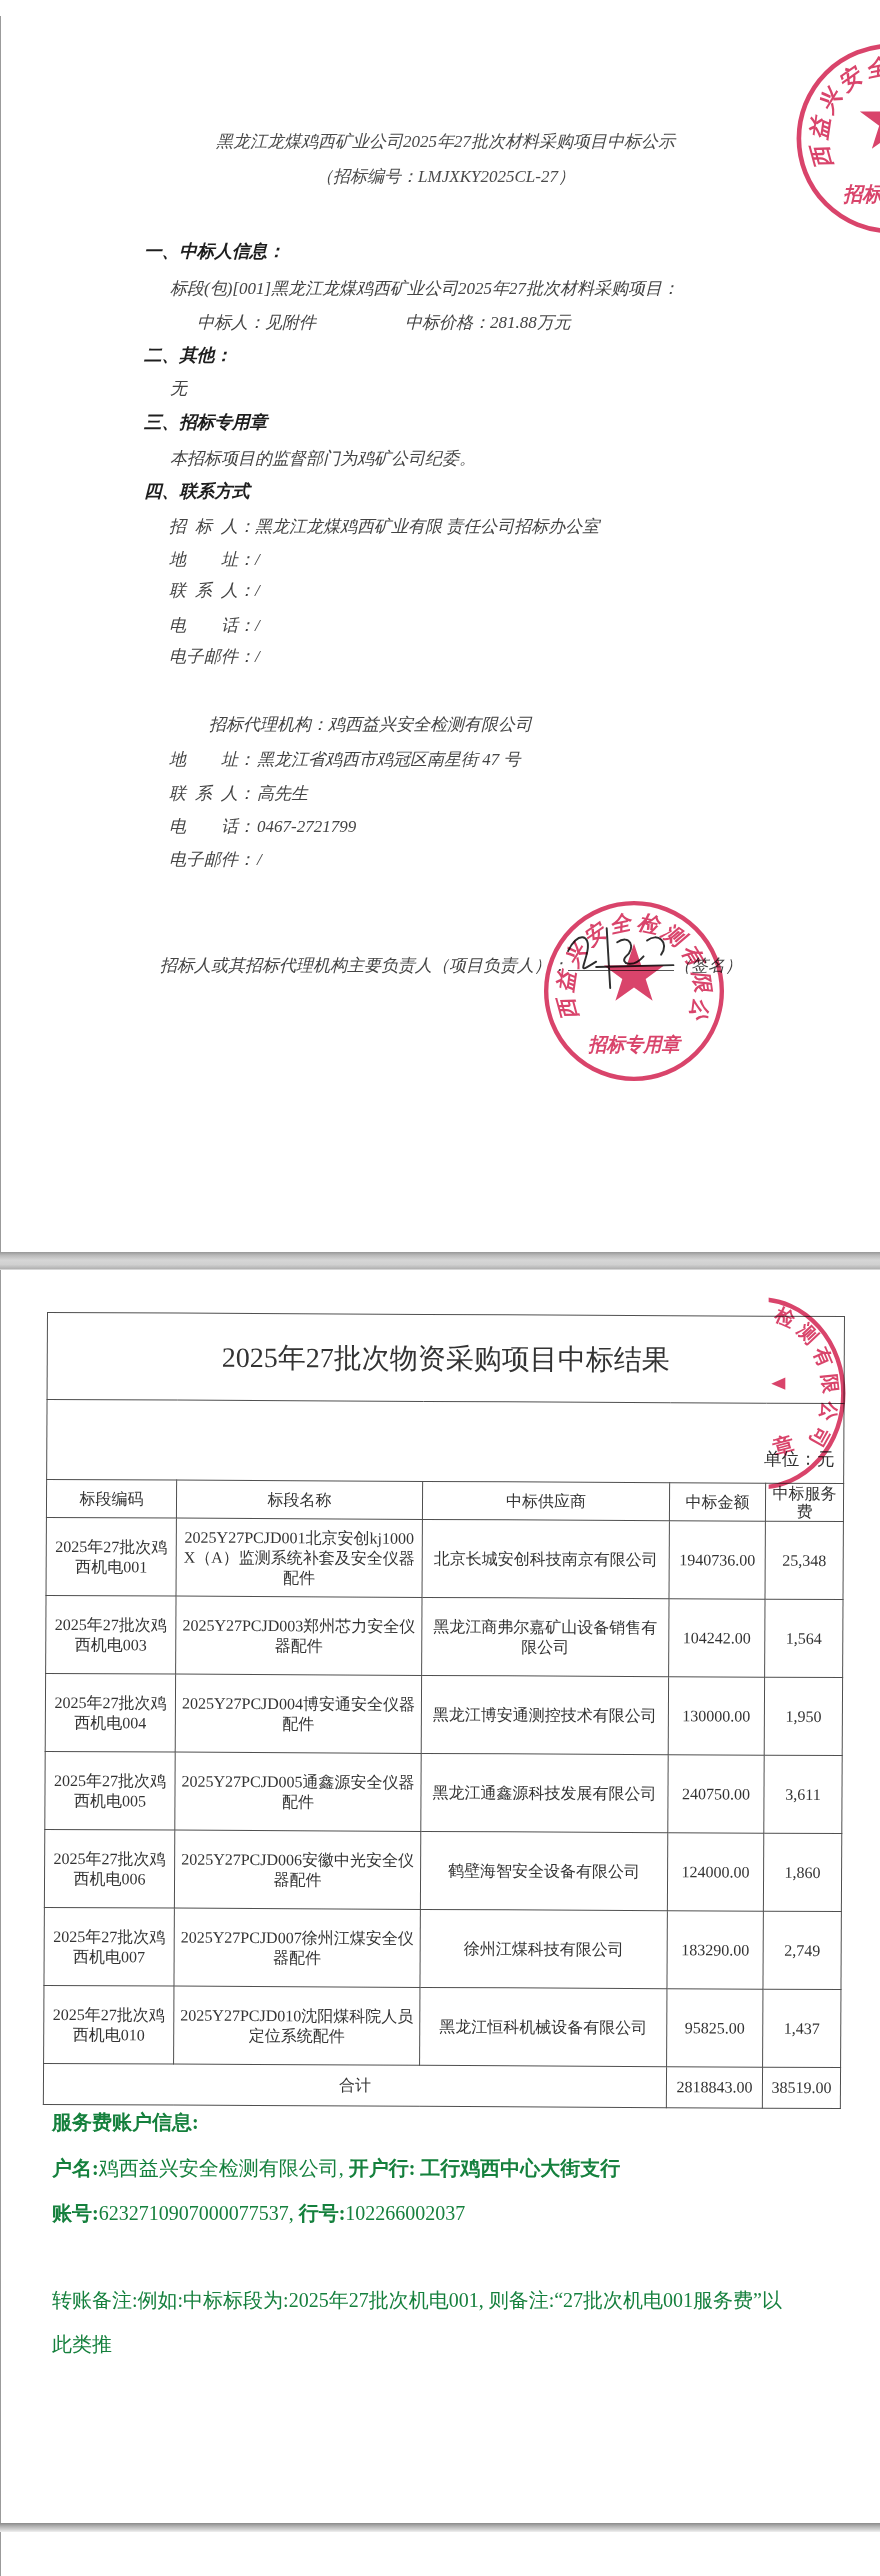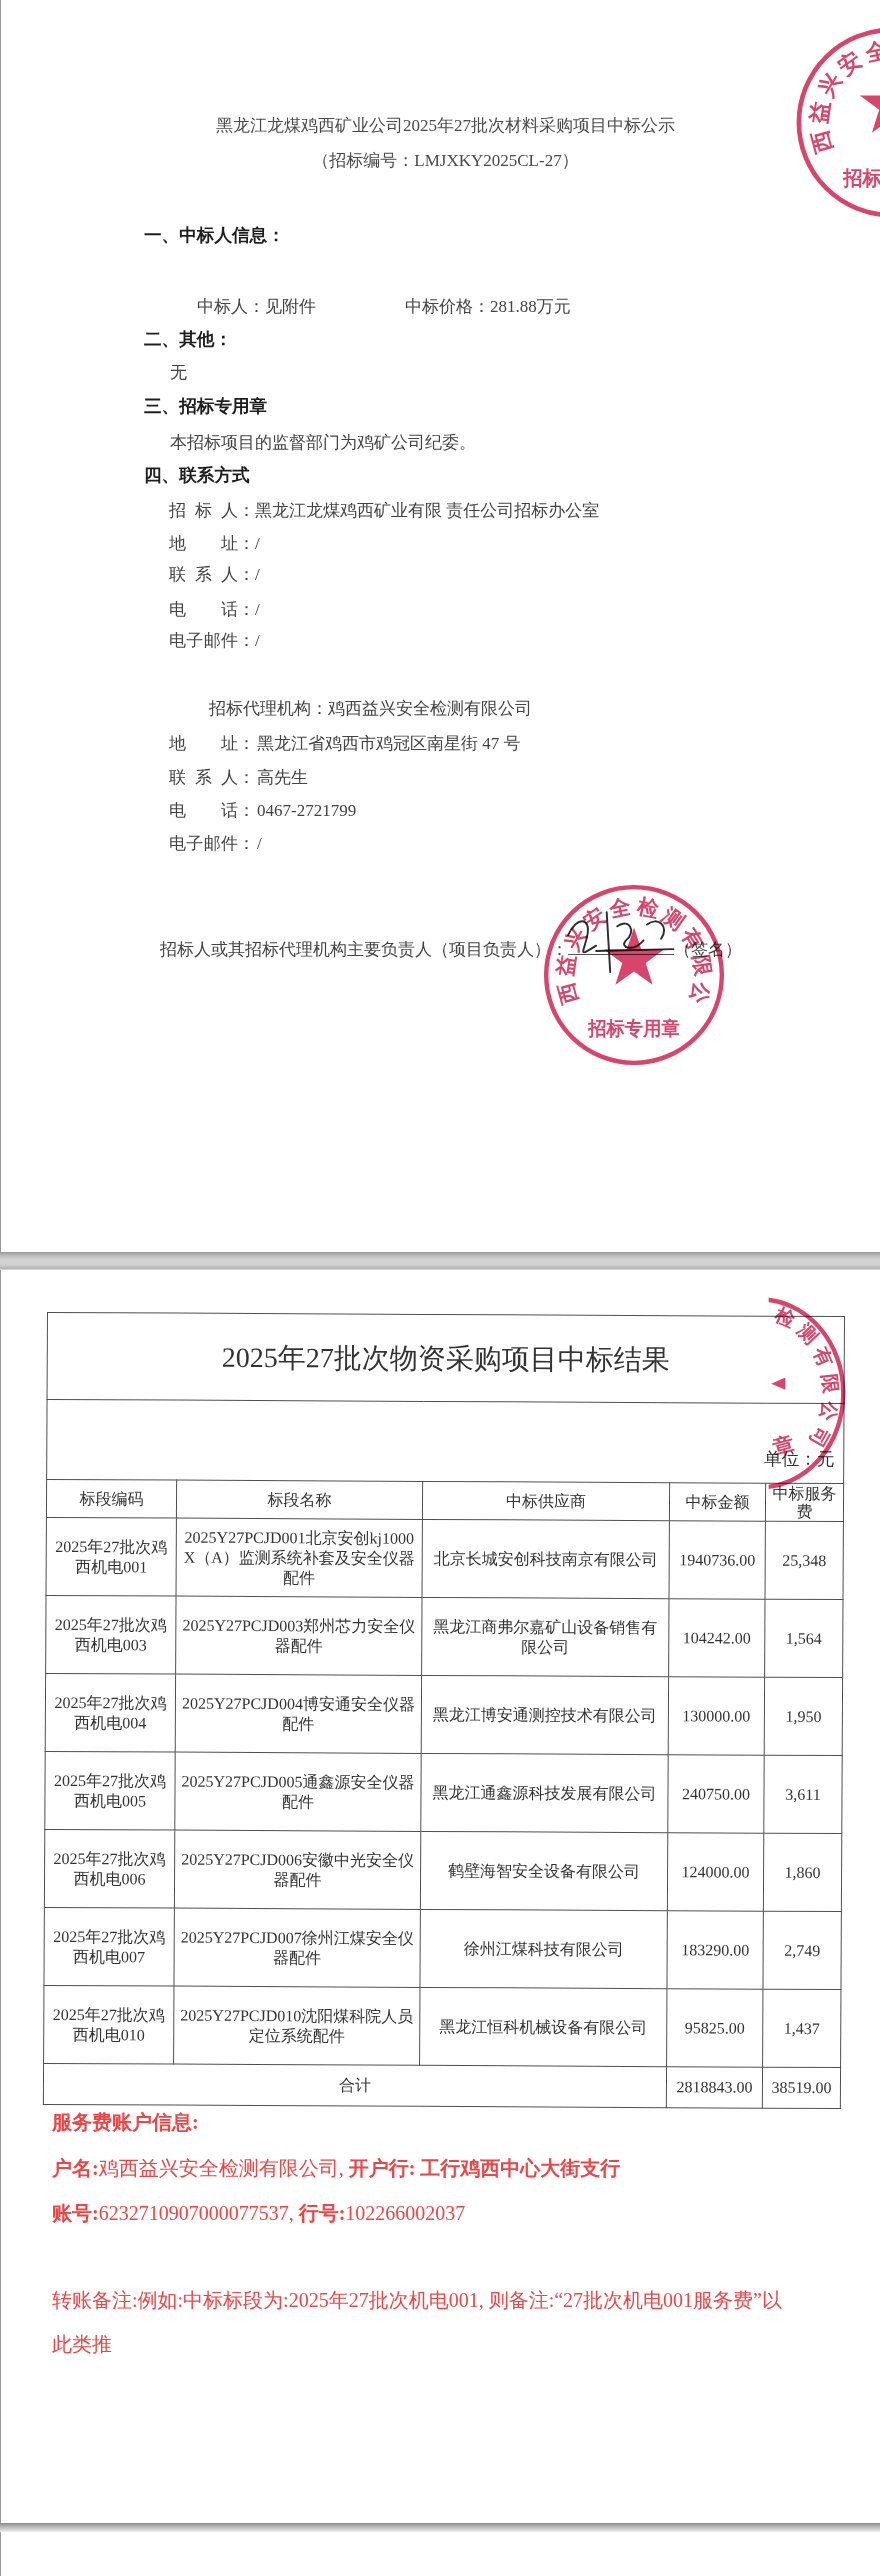--- a/index.html
+++ b/index.html
@@ -2,21 +2,21 @@
 <html style="--stamp: #d6345e; --ink: #434343; --heading: #1e1e1e; --rule: #4f4f4f;font-size:14px"><head>
 <meta charset="utf-8">
 <style>
   :root { --stamp:#d6345e; --ink:#434343; --heading:#1e1e1e; --rule:#4f4f4f; }
   html, body { margin:0; padding:0; }
   body {
     width:880px; height:2576px; position:relative; overflow:hidden; background:#ffffff;
     font-family:"Liberation Serif","DejaVu Serif",serif; color:var(--ink);
   }
   .page { position:absolute; left:0; width:880px; background:#fff; border-left:1.8px solid #9b9b9b; box-sizing:border-box; overflow:hidden; }
-  #page1 { top:0; height:1352px; }
+  #page1 { top:16px; height:1352px;font-style:italic; }
   #page2 { top:1270px; height:1254px; }
   #page3 { top:2532px; height:44px; }
   .sep { position:absolute; left:0; width:880px; }
   #sep1 { top:1252px; height:17.6px; background:linear-gradient(to bottom,#979797 0%,#b9b9b9 18%,#d6d6d6 45%,#d0d0d0 70%,#b3b3b3 92%,#e9e9e9 100%); }
   #sep2 { top:2523px; height:8.8px; background:linear-gradient(to bottom,#8a8a8a 0%,#b5b5b5 40%,#d5d5d5 75%,#f0f0f0 100%); }
 
   
   .ln { position:absolute; white-space:nowrap; font-size:17px; line-height:23px; }
   .title { left:0; width:889px; text-align:center; color:#4a4a4a; }
   .h { font-family:"DejaVu Sans","Liberation Sans",sans-serif; font-weight:bold; font-size:17.6px; color:var(--heading); }
@@ -37,32 +37,33 @@
   .results { position:absolute; left:46px; top:44px; width:797px; border-collapse:collapse; table-layout:fixed; transform:rotate(0.3deg); transform-origin:50% 0; }
   .results td, .results th { border:1.3px solid var(--rule); text-align:center; vertical-align:middle; font-size:16px; line-height:20px; color:#333; font-weight:normal; padding:0 3.5px; }
   .results .pre { white-space:pre; }
   .results tr.t-title td { height:86px; font-size:28px; line-height:35px; color:#333; }
   .results tr.t-unit td { height:65px; text-align:right; vertical-align:bottom; padding:0 8.8px 14px 0; font-size:17.6px; }
   .results tr.t-head th { height:37px; line-height:17.6px; }
   .results tr.r td { height:77px; }
   .results tr.t-total td { height:40px; }
 
   
-  .pay { position:absolute; left:51px; white-space:nowrap; font-size:20px; line-height:26.4px; color:#ef4444; }
+  .pay { position:absolute; left:51px; white-space:nowrap; font-size:20px; line-height:26.4px; color:#15803d; }
   .pay b, .pay .b { font-weight:bold; }
 </style>
 </head>
 <body>
 
 <div class="page" id="page1">
 
   <div class="ln title" style="top:114px">黑龙江龙煤鸡西矿业公司2025年27批次材料采购项目中标公示</div>
   <div class="ln title" style="top:149px">（招标编号：LMJXKY2025CL-27）</div>
 
   <div class="ln h" style="top:224px;left:143px">一、中标人信息：</div>
+  <div class="ln" style="top:261px;left:169px">标段(包)[001]黑龙江龙煤鸡西矿业公司2025年27批次材料采购项目：</div>
   <div class="ln" style="top:295px;left:196px">
     <span>中标人：</span><span>见附件</span>
   </div>
   <div class="ln" style="top:295px;left:404px">
     <span>中标价格：</span><span>281.88万元</span>
   </div>
 
   <div class="ln h" style="top:328px;left:143px">二、其他：</div>
   <div class="ln" style="top:361px;left:169px">无</div>
 

